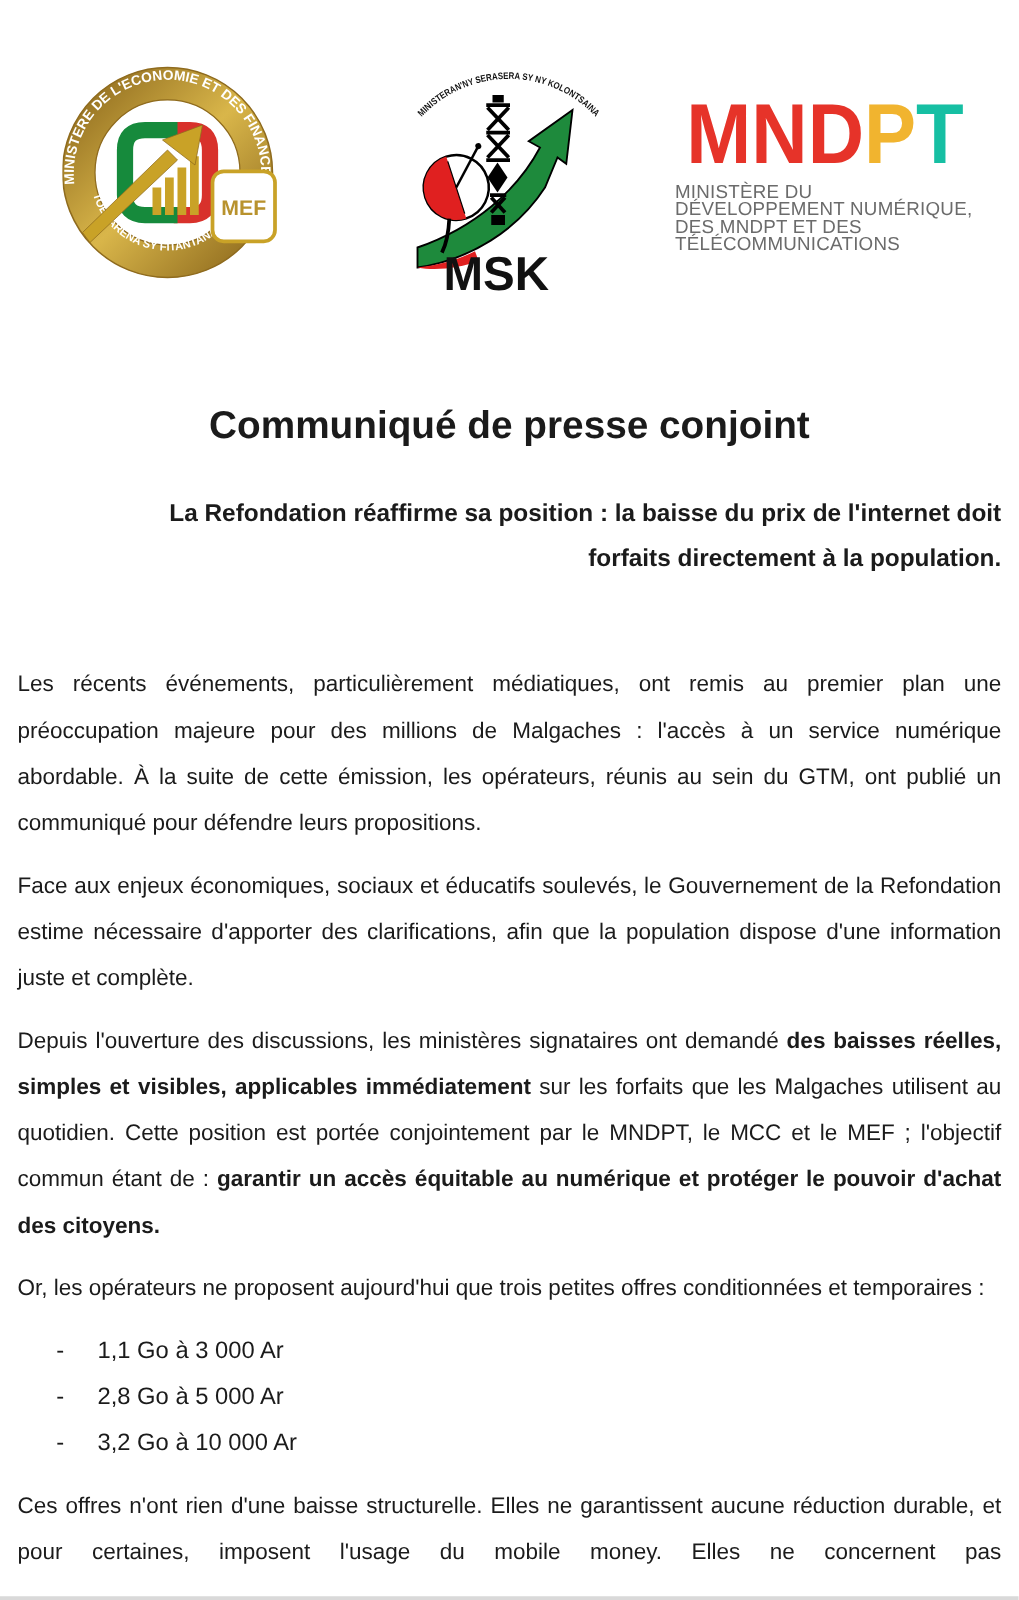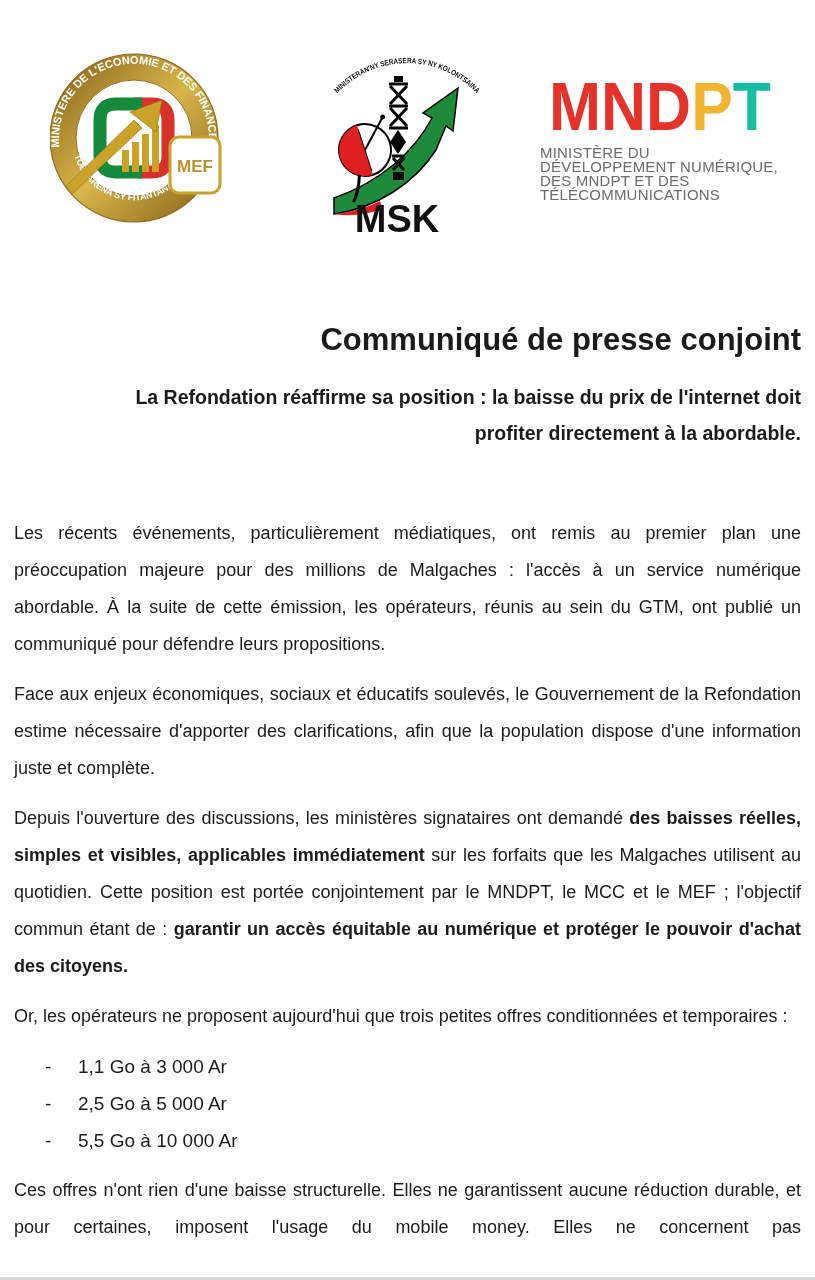--- a/index.html
+++ b/index.html
@@ -16,21 +16,21 @@
   #msk-logo  { left: 332px; top: 54px; }
   #mndpt-logo { left: 540px; top: 76px; width: 240px; text-align: left; }
   .mndpt-sub {
     margin-top: 4px;
     font-size: 15px; line-height: 14px;
     color: #6b6b6b; letter-spacing: 0.2px;
   }
   .doc-text { position: absolute; left: 14px; right: 14px; top: 320px; }
   h1.title {
     font-size: 31px; line-height: 40px; font-weight: bold;
-    text-align: right; margin: 0 0 19px 0;
+    text-align: center; margin: 0 0 33px 0;
   }
   .subtitle {
     font-size: 19.5px; line-height: 36px; font-weight: bold;
     text-align: right; margin: 0;
   }
   .body-blocks { margin-top: 64px; }
   p.body-p {
     font-size: 18px; line-height: 37px;
     text-align: justify; margin: 0 0 13px 0;
     hyphens: none;
@@ -141,38 +141,38 @@
       <div>DES MNDPT ET DES TÉLÉCOMMUNICATIONS</div>
     </div>
   </div>
 
 </header>
 
 <main class="doc-text">
   <h1 class="title">Communiqué de presse conjoint</h1>
   <div class="subtitle">
     <div>La Refondation réaffirme sa position : la baisse du prix de l'internet doit</div>
-    <div>profiter directement à la abordable.</div>
+    <div>forfaits directement à la population.</div>
   </div>
   <div class="body-blocks">
       <p class="body-p"><span>Les récents événements, particulièrement médiatiques, ont remis au premier plan une préoccupation majeure pour des millions de Malgaches : l'accès à un service numérique abordable. À la suite de cette émission, les opérateurs, réunis au sein du GTM, ont publié un communiqué pour défendre leurs propositions.</span></p>
       <p class="body-p"><span>Face aux enjeux économiques, sociaux et éducatifs soulevés, le Gouvernement de la Refondation estime nécessaire d'apporter des clarifications, afin que la population dispose d'une information juste et complète.</span></p>
       <p class="body-p"><span>Depuis l'ouverture des discussions, les ministères signataires ont demandé </span><b>des baisses réelles, simples et visibles, applicables immédiatement</b><span> sur les forfaits que les Malgaches utilisent au quotidien. Cette position est portée conjointement par le MNDPT, le MCC et le MEF ; l'objectif commun étant de : </span><b>garantir un accès équitable au numérique et protéger le pouvoir d'achat des citoyens.</b></p>
       <p class="body-p"><span>Or, les opérateurs ne proposent aujourd'hui que trois petites offres conditionnées et temporaires :</span></p>
       <div class="offers-list">
         <div class="li">
           <span class="dash">-</span>
           <span>1,1 Go à 3 000 Ar</span>
         </div>
         <div class="li">
           <span class="dash">-</span>
-          <span>2,5 Go à 5 000 Ar</span>
+          <span>2,8 Go à 5 000 Ar</span>
         </div>
         <div class="li">
           <span class="dash">-</span>
-          <span>5,5 Go à 10 000 Ar</span>
+          <span>3,2 Go à 10 000 Ar</span>
         </div>
       </div>
       <p class="body-p cut"><span>Ces offres n'ont rien d'une baisse structurelle. Elles ne garantissent aucune réduction durable, et pour certaines, imposent l'usage du mobile money. Elles ne concernent pas</span></p>
     </div>
 </main>
 
 <div class="page-edge"></div>
 
 </body></html>

